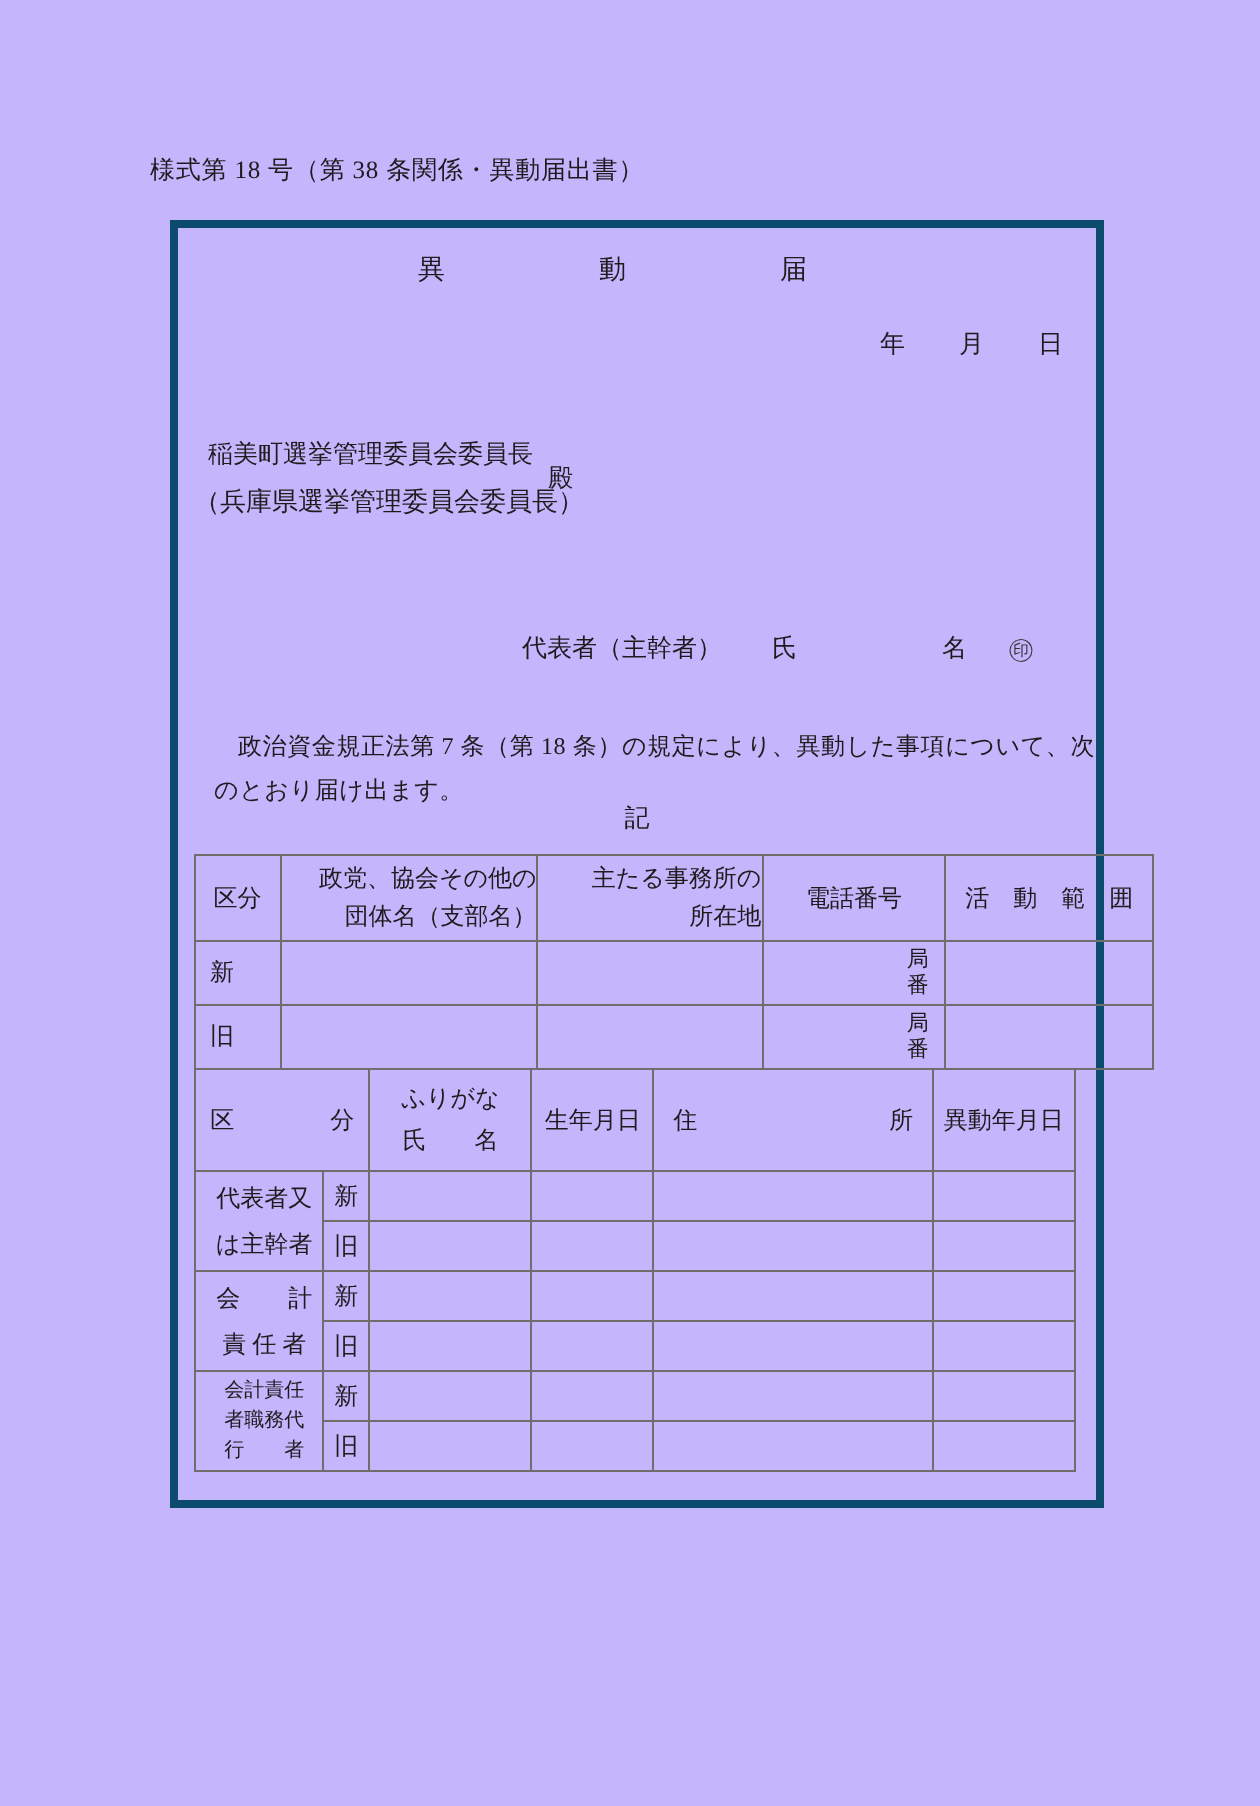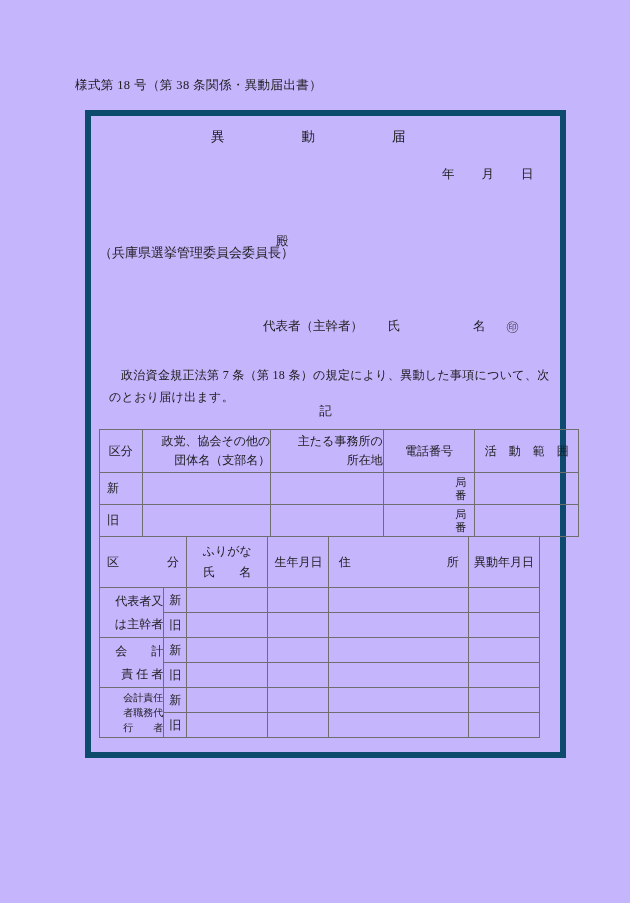--- a/index.html
+++ b/index.html
@@ -2,21 +2,21 @@
 <html><head>
 <meta charset="utf-8">
 <style>
   html,body{margin:0;padding:0;background:#fdfdfd;}
   .page{
     position:relative;width:630px;height:903px;background:#c4b5fd;
     font-family:"Liberation Serif","DejaVu Serif",serif;color:#1c1c1c;
     overflow:hidden;
   }
   .doc-label{position:absolute;left:75px;top:77px;font-size:12.5px;letter-spacing:.4px;white-space:nowrap;}
-  .form-box{position:absolute;left:85px;top:110px;width:459px;height:636px;border:6px solid #0c4a6e;padding-left:10px;}
+  .form-box{position:absolute;left:85px;top:110px;width:459px;height:636px;border:4px solid #0c4a6e;}
   .form-title{position:absolute;left:120px;top:12px;font-size:13.5px;letter-spacing:77px;white-space:nowrap;}
   .date-line{position:absolute;left:351px;top:50px;font-size:12.5px;letter-spacing:27px;white-space:nowrap;}
   .addressee1{position:absolute;left:15px;top:105px;font-size:12.5px;white-space:nowrap;}
   .honorific{position:absolute;left:185px;top:117px;font-size:12.5px;}
   .addressee2{position:absolute;left:8px;top:128px;font-size:13px;white-space:nowrap;}
   .party-line{position:absolute;left:172px;top:154px;font-size:12.5px;white-space:nowrap;}
   .rep-line{position:absolute;left:172px;top:202px;height:16px;width:285px;font-size:12.5px;}
   .rep-label{position:absolute;left:0;white-space:nowrap;}
   .rep-shi{position:absolute;left:125px;}
   .rep-mei{position:absolute;left:210px;}
@@ -31,37 +31,38 @@
   .t1{width:480px;}
   .t1 .hrow td{height:42px;text-align:center;line-height:19px;white-space:pre-line;}
   .t1 .hrow td.al{text-align:right;padding-left:7px;}
   .t1 .drow td{height:31px;}
   .t1 .rowlab{text-align:left;padding-left:7px;}
   .t1 .phone{text-align:right;padding-right:8px;font-size:11px;line-height:13px;white-space:pre-line;}
   
   .t2{width:441px;margin-top:-1px;}
   .t2 .hrow td{height:50px;text-align:center;line-height:21px;white-space:pre-line;}
   .t2 .drow td{height:24px;}
-  .t2 .glabel{text-align:right;padding-left:5px;line-height:23px;white-space:pre-line;}
+  .t2 .glabel{text-align:center;padding-left:5px;line-height:23px;white-space:pre-line;}
   .t2 .glabel.l3{line-height:15px;font-size:10px;}
   .t2 .nk{text-align:center;}
 </style>
 </head>
 <body>
 
 <div class="page">
 
   <div class="doc-label">様式第 18 号（第 38 条関係・異動届出書）</div>
 
   <div class="form-box">
 
     <div class="form-title">異動届</div>
 
     <div class="date-line">年月日</div>
 
+    <div class="addressee1">稲美町選挙管理委員会委員長</div>
     <div class="honorific">殿</div>
     <div class="addressee2">（兵庫県選挙管理委員会委員長）</div>
 
 
     <div class="rep-line">
       <span class="rep-label">代表者（主幹者）</span>
       <span class="rep-shi">氏</span>
       <span class="rep-mei">名</span>
       <span class="rep-seal">㊞</span>
     </div>

